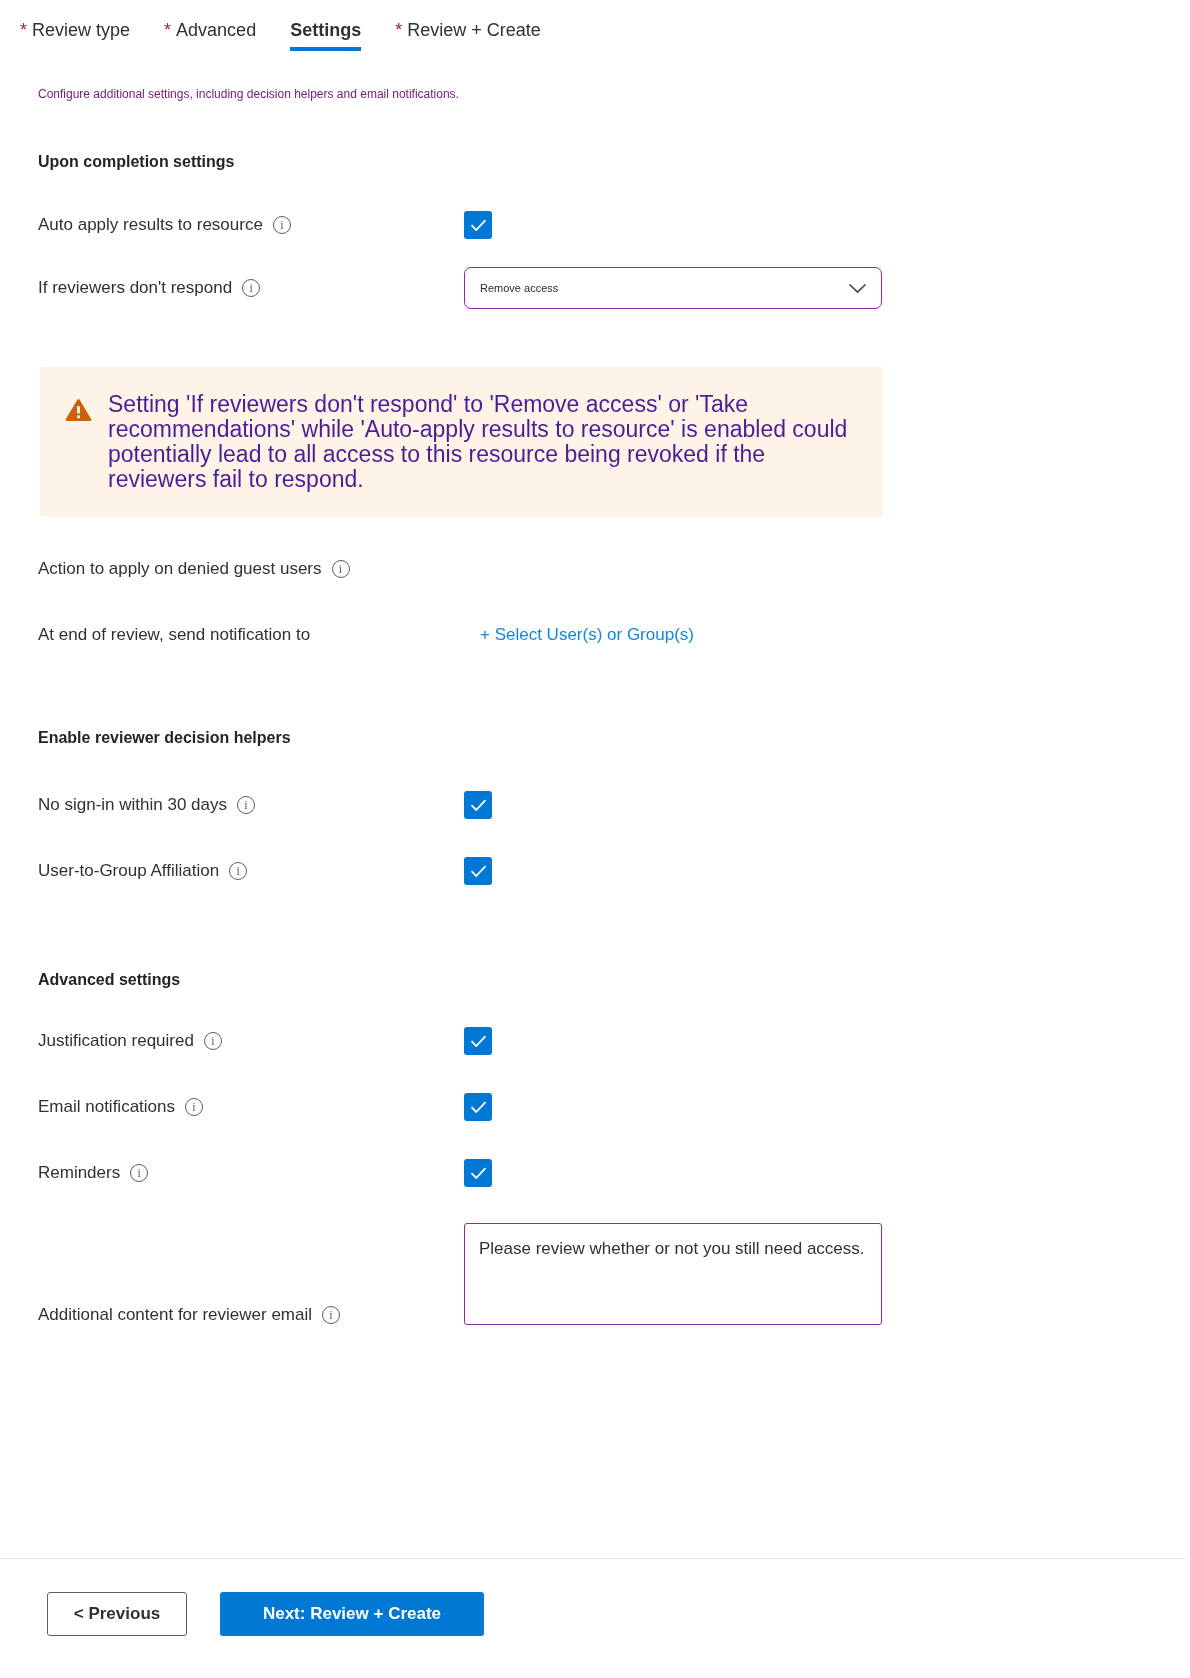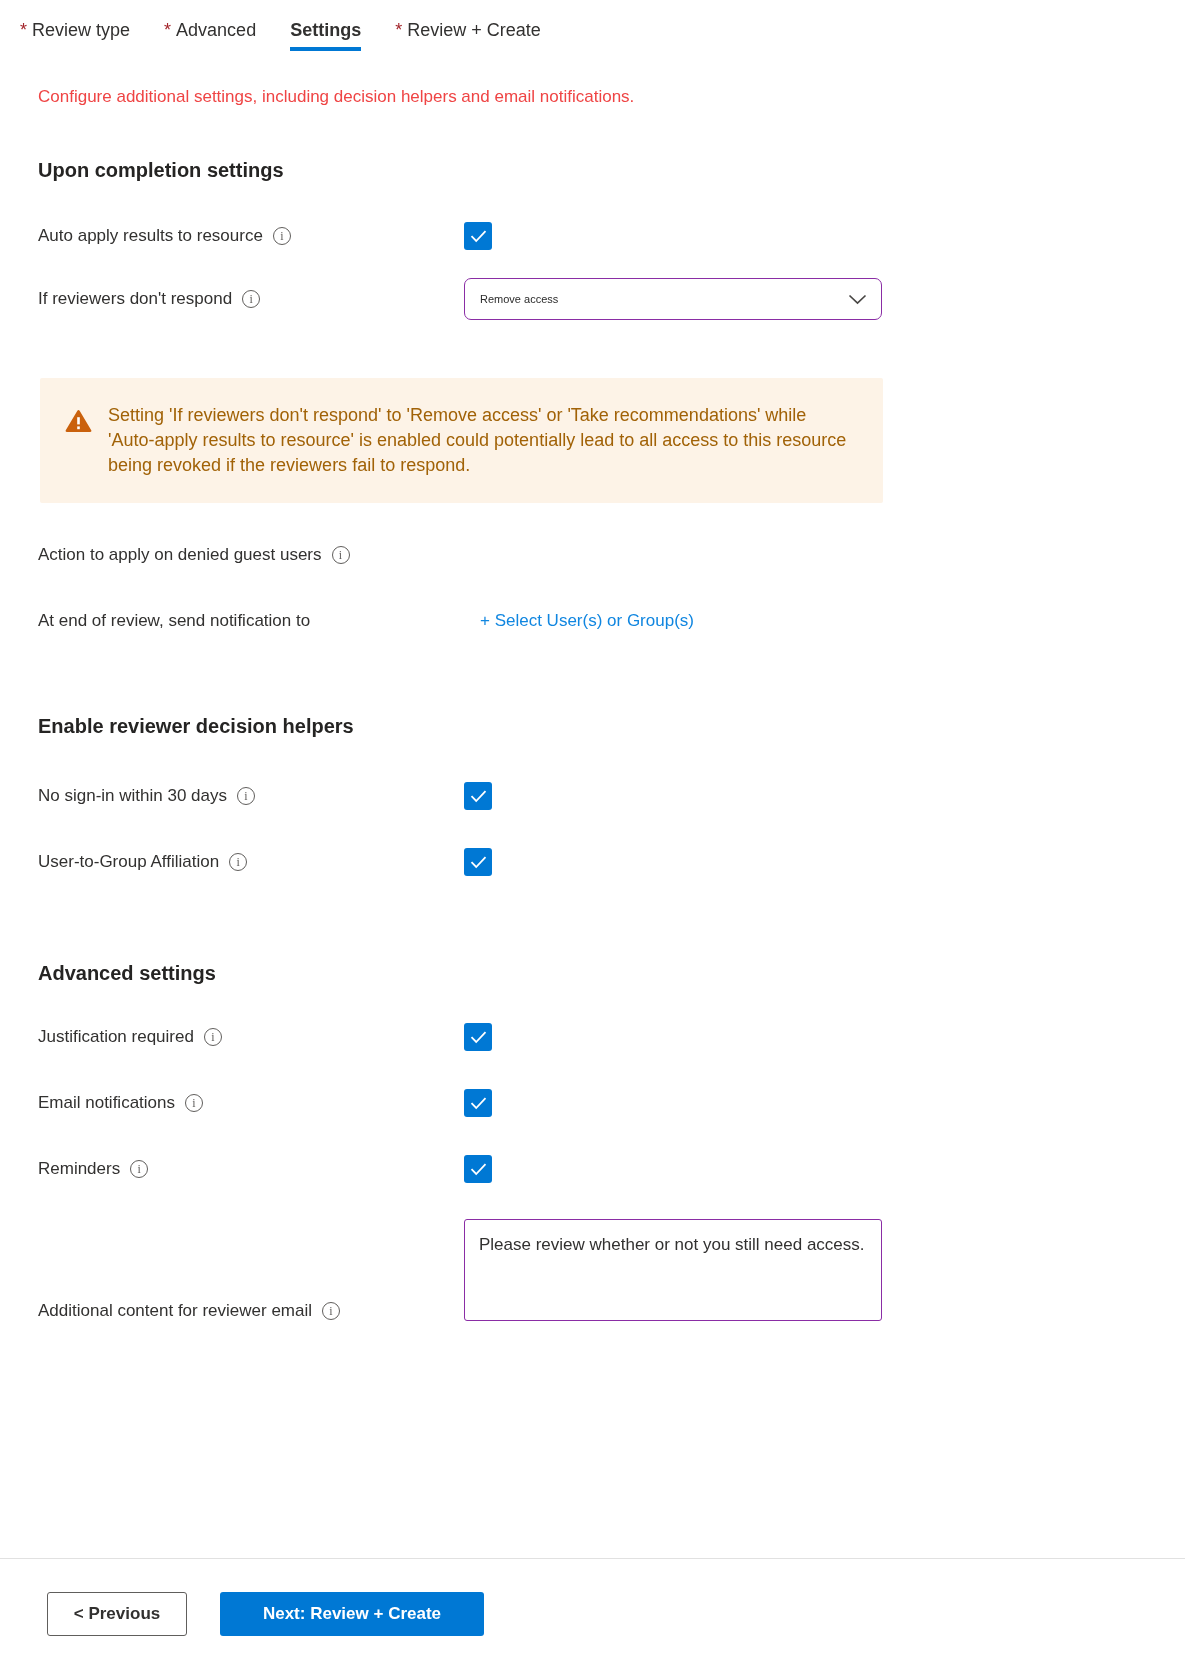--- a/index.html
+++ b/index.html
@@ -12,24 +12,24 @@
   }
 
   
   .tabs { display:flex; gap:34px; padding:20px 0 0 20px; align-items:flex-end; }
   .tab { display:flex; gap:5px; font-size:18px; color:#323130; padding-bottom:10px; cursor:pointer; }
   .tab .req { color:var(--asterisk); }
   .tab .req:empty { display:none; }
   .tab.selected { font-weight:bold; border-bottom:4px solid var(--accent); padding-bottom:6px; }
 
   
-  .intro { margin:36px 0 0 38px; font-size:17px; color:#ef4444; }
-
-  
-  .section-title { margin:0 0 0 38px; font-size:20px; font-weight:bold; color:#252423; }
+  .intro { margin:36px 0 0 38px; font-size:12px; color:#701a75; }
+
+  
+  .section-title { margin:0 0 0 38px; font-size:16px; font-weight:bold; color:#252423; }
   #h-upon { margin-top:52px; }
   #h-helpers { margin-top:84px; }
   #h-advanced { margin-top:86px; }
 
   
   .row { display:flex; align-items:center; margin-left:38px; }
   .row.top { align-items:flex-end; }
   .label-col { width:426px; display:flex; align-items:center; gap:10px; font-size:17px; flex:0 0 auto; }
   .row.top .label-col { margin-top:12px; }
 
@@ -52,21 +52,21 @@
   }
 
   .link { color:var(--link); font-size:17px; text-decoration:none; cursor:pointer; }
 
   
   .banner {
     margin:58px 0 0 40px; width:843px; background:var(--warning-bg); border-radius:2px;
     display:flex; gap:16px; padding:25px 30px 25px 25px; align-items:flex-start;
   }
   .warn-tri { fill:var(--warning-icon); }
-  .banner-text { font-size:18px; line-height:25px; color:#a16207; max-width:748px; }
+  .banner-text { font-size:23px; line-height:25px; color:#4c1d95; max-width:748px; }
 
   
   #row-auto-apply   { margin-top:40px; }
   #row-no-respond   { margin-top:28px; }
   #row-denied-guest { margin-top:42px; }
   #row-notification { margin-top:46px; }
   #row-no-sign-in   { margin-top:44px; }
   #row-affiliation  { margin-top:38px; }
   #row-justification{ margin-top:38px; }
   #row-email        { margin-top:38px; }

